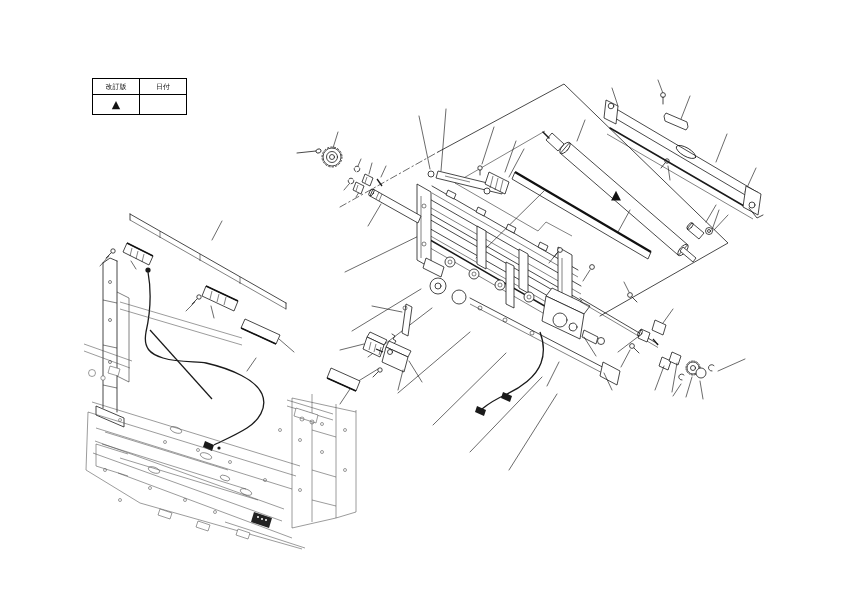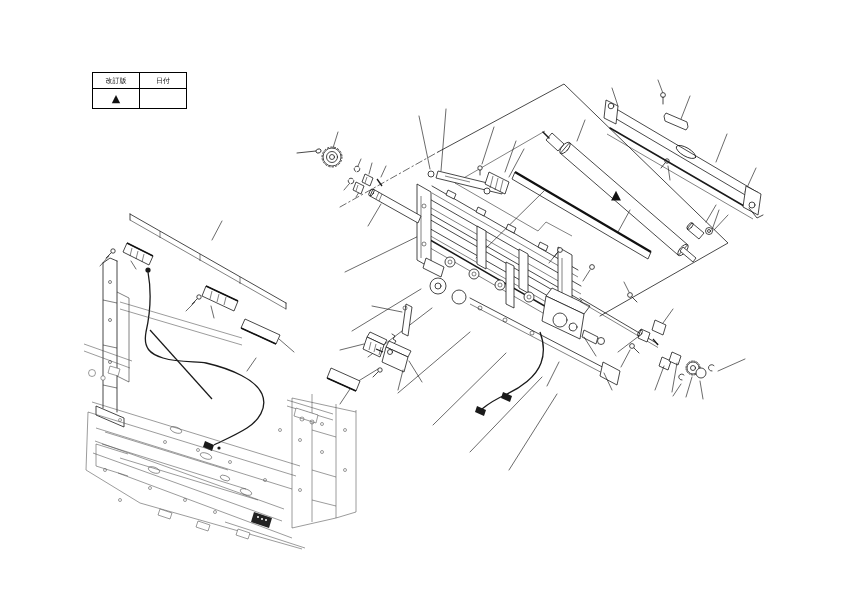--- a/index.html
+++ b/index.html
@@ -1,18 +1,18 @@
 <!DOCTYPE html>
 <html><head>
 <meta charset="utf-8">
 <style>
   html,body{margin:0;padding:0;background:#fff;}
   .page{position:relative;width:842px;height:595px;background:#fff;overflow:hidden;
         font-family:"DejaVu Sans","Liberation Sans",sans-serif;}
-  .rev-table{position:absolute;left:92px;top:72px;border-collapse:collapse;border-radius:18px;}
+  .rev-table{position:absolute;left:92px;top:78px;border-collapse:collapse;border-radius:18px;}
   .rev-table th,.rev-table td{border:1px solid #000;padding:0;text-align:center;vertical-align:middle;
         font-weight:normal;color:#111;}
   .rev-table th{width:46px;height:15px;font-size:7px;}
   .rev-table td{height:19px;font-size:11px;line-height:19px;}
   svg{position:absolute;left:0;top:0;}
   .ln{stroke:#1a1a1a;fill:none;stroke-width:.8;stroke-linecap:round;stroke-linejoin:round;}
   .l2{stroke:#1a1a1a;fill:none;stroke-width:1.5;stroke-linecap:round;}
   .lt{stroke:#1a1a1a;fill:none;stroke-width:.55;}
   .ld{stroke:#1a1a1a;fill:none;stroke-width:.65;stroke-linecap:round;}
   .fw{fill:#fff;stroke:#1a1a1a;stroke-width:.8;stroke-linejoin:round;}

